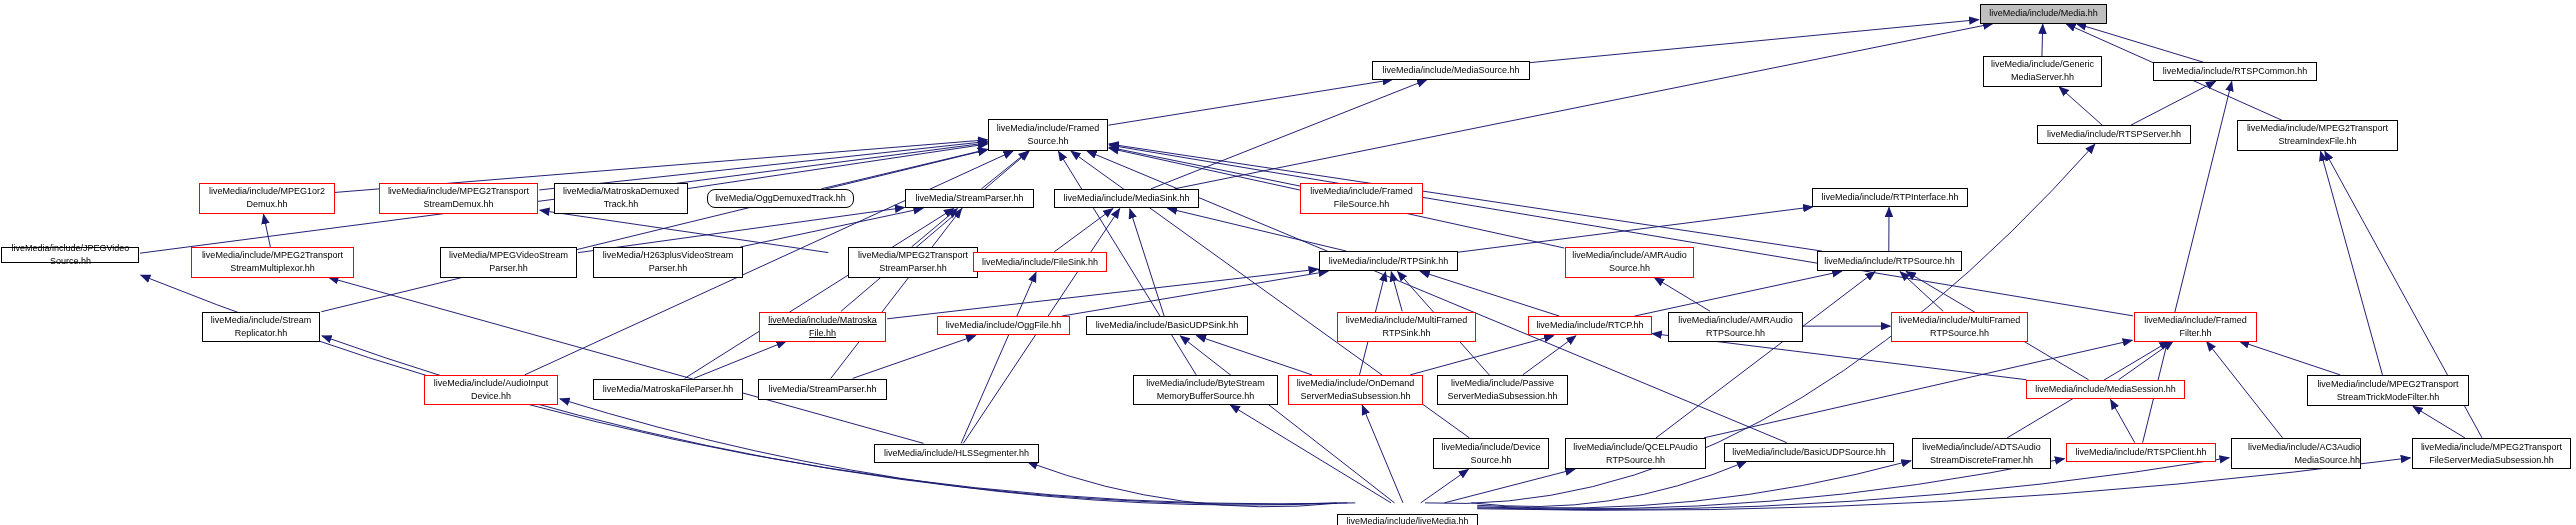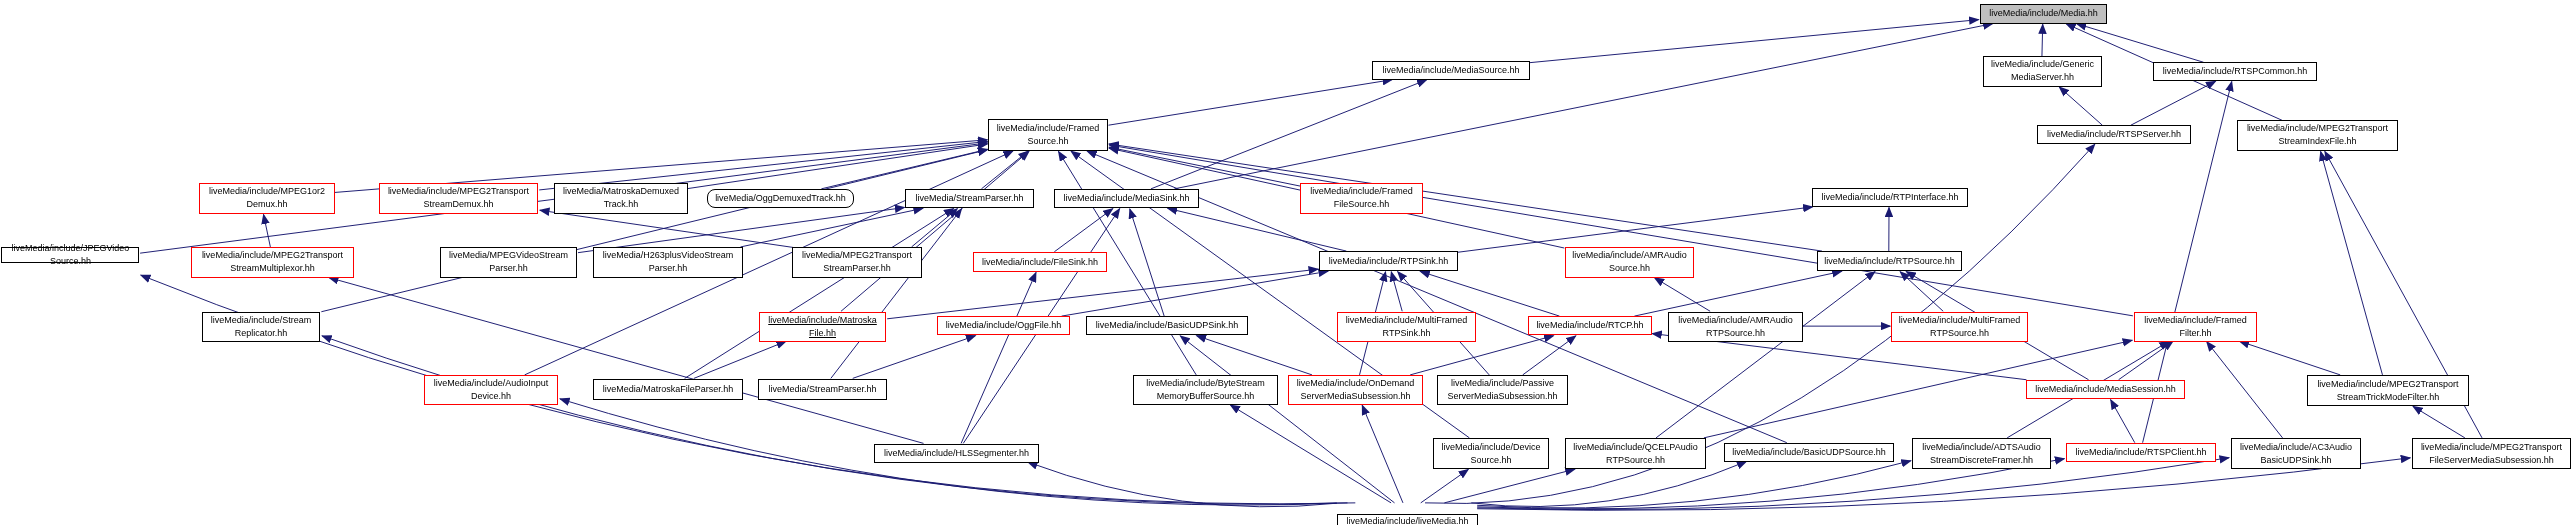--- a/index.html
+++ b/index.html
@@ -207,21 +207,21 @@
         <span>StreamMultiplexor.hh</span>
       </div>
       <div class="node" style="left: 440px; top: 247px; width: 137px; height: 30.5px;">
         <span>liveMedia/MPEGVideoStream</span>
         <span>Parser.hh</span>
       </div>
       <div class="node" style="left: 593px; top: 247px; width: 150px; height: 30.5px;">
         <span>liveMedia/H263plusVideoStream</span>
         <span>Parser.hh</span>
       </div>
-      <div class="node" style="left: 792px; top: 247px; width: 130px; height: 30.5px;">
+      <div class="node" style="left: 848px; top: 247px; width: 130px; height: 30.5px;">
         <span>liveMedia/MPEG2Transport</span>
         <span>StreamParser.hh</span>
       </div>
       <div class="node truncated" style="left: 973px; top: 252px; width: 134px; height: 20px;">
         <span>liveMedia/include/FileSink.hh</span>
       </div>
       <div class="node" style="left: 1319px; top: 251px; width: 139px; height: 20px;">
         <span>liveMedia/include/RTPSink.hh</span>
       </div>
       <div class="node truncated" style="left: 1565px; top: 247px; width: 129px; height: 30.5px;">
@@ -307,23 +307,23 @@
       <div class="node" style="left: 1724px; top: 443px; width: 170px; height: 18.7px;">
         <span>liveMedia/include/BasicUDPSource.hh</span>
       </div>
       <div class="node" style="left: 1912px; top: 438px; width: 139px; height: 31px;">
         <span>liveMedia/include/ADTSAudio</span>
         <span>StreamDiscreteFramer.hh</span>
       </div>
       <div class="node truncated" style="left: 2066px; top: 443px; width: 150px; height: 19.4px;">
         <span>liveMedia/include/RTSPClient.hh</span>
       </div>
-      <div class="node" style="left: 2231px; top: 438px; width: 130px; height: 31px;">
+      <div class="node" style="left: 2231px; top: 438px; width: 130px; height: 31px; align-items: flex-end;">
         <span>liveMedia/include/AC3Audio</span>
-        <span>BasicUDPSink.hh</span>
+        <span>MediaSource.hh</span>
       </div>
       <div class="node" style="left: 2412px; top: 438px; width: 159px; height: 31px;">
         <span>liveMedia/include/MPEG2Transport</span>
         <span>FileServerMediaSubsession.hh</span>
       </div>
       <div class="node" style="left: 1337px; top: 514px; width: 141px; height: 15px;">
         <span>liveMedia/include/liveMedia.hh</span>
       </div>
     </div>
 </div>

